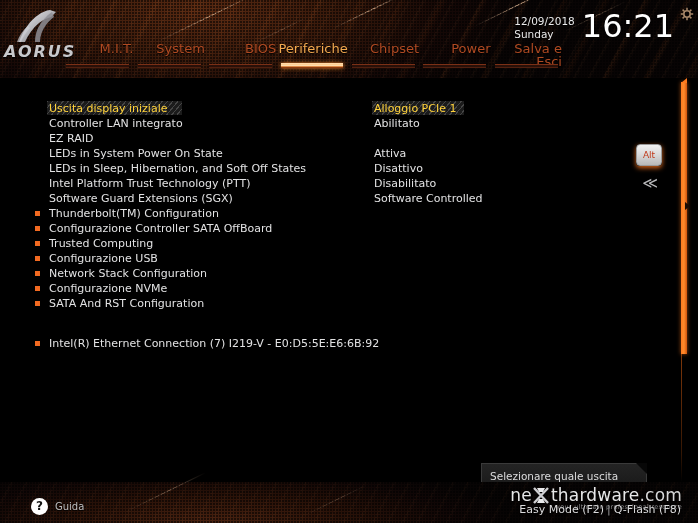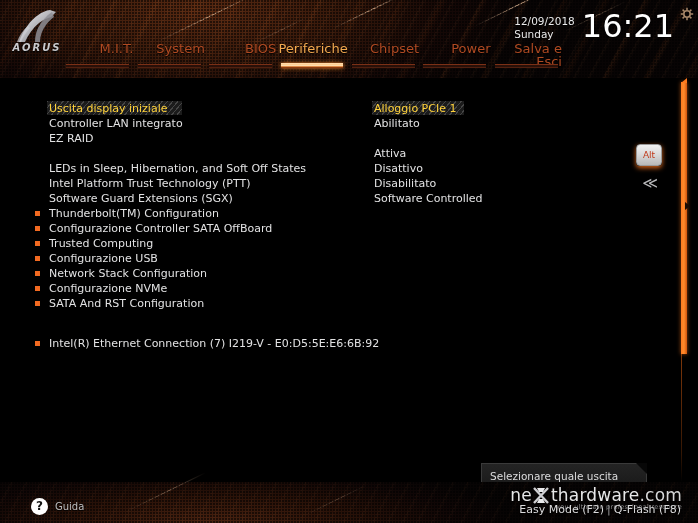--- a/index.html
+++ b/index.html
@@ -48,23 +48,23 @@
   
   #logo {
     position: absolute; left: 4px; top: 8px; width: 66px; height: 52px;
     z-index: 4;
   }
   #logo .falcon {
     position: absolute; left: 8px; top: 0px; width: 48px; height: 36px;
   }
   #logo .word {
     position: absolute; left: 0; top: 34px; width: 66px;
-    text-align: center;
+    text-align: right;
     font-family: "DejaVu Sans", sans-serif;
-    font-size: 10px; font-weight: bold;
+    font-size: 16px; font-weight: bold;
     letter-spacing: 2px;
     font-style: italic;
     color: #c9c9cc;
     text-shadow: 0 1px 1px #000;
   }
 
   
   #tabs {
     position: absolute; left: 62px; top: 42px; width: 500px; height: 26px;
     display: flex; z-index: 5;
@@ -401,20 +401,21 @@
         <span class="name">Controller LAN integrato</span>
         <span class="value">Abilitato</span>
       </div>
 
       <div class="row">
         <span class="name">EZ RAID</span>
         <span class="value"></span>
       </div>
 
       <div class="row">
+        <span class="name">LEDs in System Power On State</span>
         <span class="value">Attiva</span>
       </div>
 
       <div class="row">
         <span class="name">LEDs in Sleep, Hibernation, and Soft Off States</span>
         <span class="value">Disattivo</span>
       </div>
 
       <div class="row">
         <span class="name">Intel Platform Trust Technology (PTT)</span>

